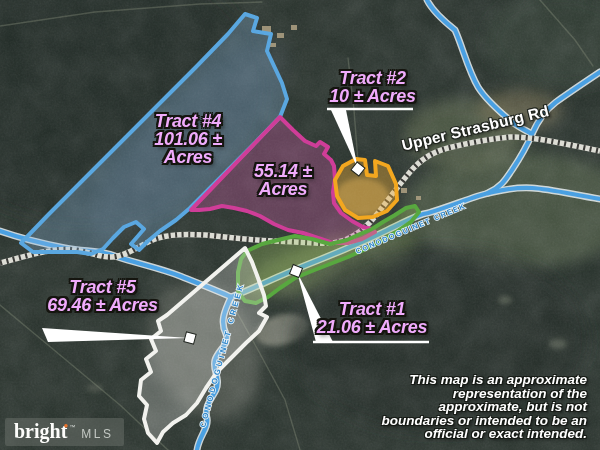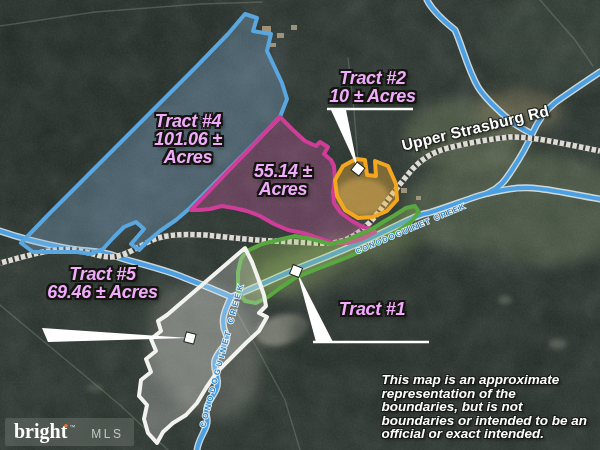--- a/index.html
+++ b/index.html
@@ -14,37 +14,37 @@
                  0 -2px 0 #15150f,0 2px 0 #15150f,-2px 0 0 #15150f,2px 0 0 #15150f,
                  3px 3px 4px rgba(0,0,0,.55);}
   .tract-label div{white-space:nowrap;}
 
   .road-label{position:absolute;color:#fff;white-space:nowrap;
     font:700 15.5px/16px "Liberation Sans",sans-serif;letter-spacing:.2px;
     transform:rotate(-13.5deg);transform-origin:0 50%;
     text-shadow:-1px -1px 0 #20251f,1px -1px 0 #20251f,-1px 1px 0 #20251f,1px 1px 0 #20251f,
                  2px 2px 3px rgba(0,0,0,.6);}
 
-  .disclaimer{position:absolute;color:#fff;text-align:left;
+  .disclaimer{position:absolute;color:#fff;text-align:right;
     font:italic 700 13.5px/13.5px "Liberation Sans",sans-serif;
     text-shadow:-1px -1px 0 #161a15,1px -1px 0 #161a15,-1px 1px 0 #161a15,1px 1px 0 #161a15,
                  2px 2px 3px rgba(0,0,0,.6);}
   .disclaimer div{white-space:nowrap;}
 
   .creek-text{font:700 8px "Liberation Sans",sans-serif;fill:#2e86cb;
     paint-order:stroke;stroke:#e9f2f7;stroke-width:1.6px;}
   .creek-text.horiz{letter-spacing:1.6px;font-size:7.5px;}
   .creek-text.vert{letter-spacing:3px;}
 
   .logo{position:absolute;left:5px;top:418px;display:flex;align-items:baseline;
         background:rgba(108,114,108,.5);border-radius:2px;padding:3px 10px 5px 9px;justify-content:space-between;}
   .logo .brand{font:700 20px/20px "Liberation Serif",serif;color:#fdfdfb;position:relative;}
   .logo .spark{position:absolute;right:-1px;top:-5px;font-size:8px;color:#e8732c;font-style:normal;}
   .logo .tm{font:400 6px "Liberation Sans",sans-serif;color:#d8dcd8;margin-left:2px;position:relative;top:-9px;}
-  .logo .mls{font:400 12px "Liberation Sans",sans-serif;color:#c3c8c3;letter-spacing:2.5px;margin-left:16px;}
+  .logo .mls{font:400 12px "Liberation Sans",sans-serif;color:#c3c8c3;letter-spacing:2.5px;margin-left:6px;}
 </style>
 </head>
 <body>
 
 <div class="stage">
 
   <svg width="600" height="450" viewBox="0 0 600 450">
     <defs>
       <filter id="blur8" x="-40%" y="-40%" width="180%" height="180%">
           <feGaussianBlur stdDeviation="7"></feGaussianBlur>
@@ -174,35 +174,36 @@
   <div class="tract-label" style="left:213px;top:162px;width:140px;">
     <div>55.14 ±</div>
     <div>Acres</div>
   </div>
 
   <div class="tract-label" style="left:300px;top:69px;width:145px;">
     <div>Tract #2</div>
     <div>10 ± Acres</div>
   </div>
 
-  <div class="tract-label" style="left:25px;top:265px;width:155px;">
+  <div class="tract-label" style="left:25px;top:278px;width:155px;">
     <div>Tract #5</div>
     <div>69.46 ± Acres</div>
   </div>
 
   <div class="tract-label" style="left:292px;top:300px;width:160px;">
     <div>Tract #1</div>
+    <div>21.06 ± Acres</div>
   </div>
 
   <div class="road-label" style="left:402px;top:138px;">Upper Strasburg Rd</div>
 
   <div class="disclaimer" style="right:13px;top:373px;">
     <div>This map is an approximate</div>
     <div>representation of the</div>
-    <div>boundaries, but is not</div>
+    <div>approximate, but is not</div>
     <div>boundaries or intended to be an</div>
     <div>official or exact intended.</div>
   </div>
 
   <div class="logo">
     <span class="brand">
       <span>bright</span><span class="spark">●</span>
     </span>
     <span class="tm">™</span>
     <span class="mls">MLS</span>

